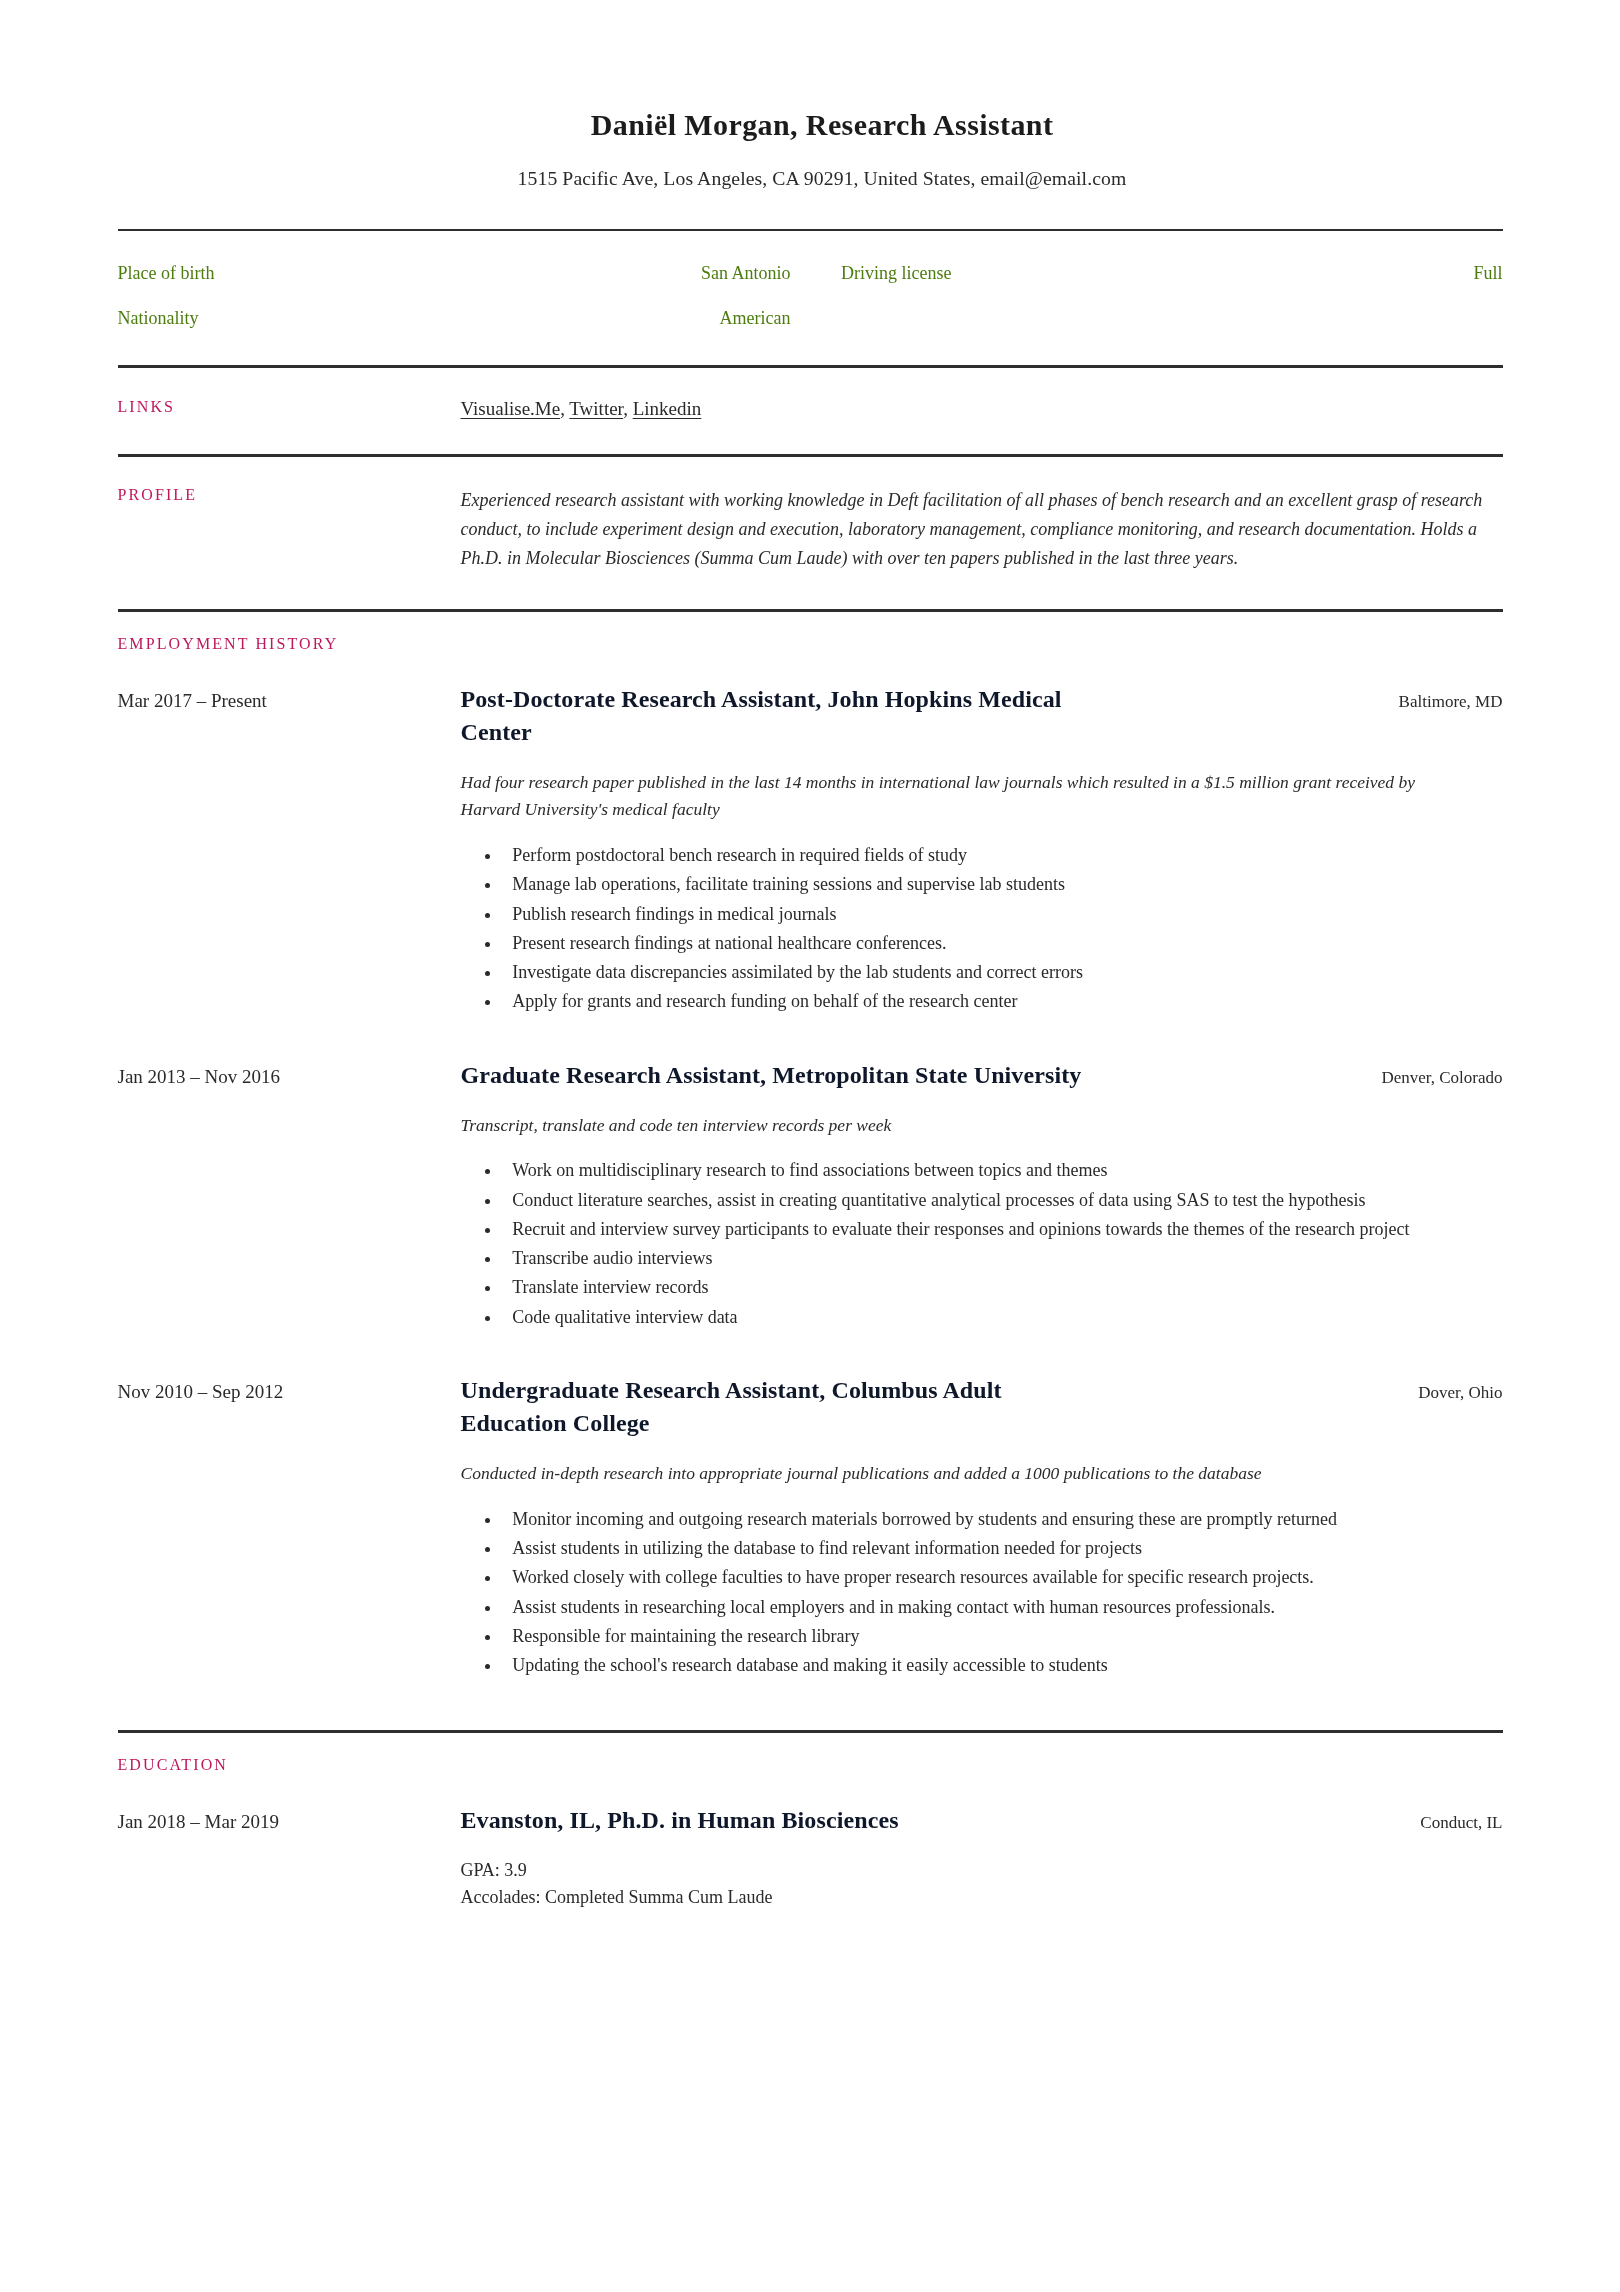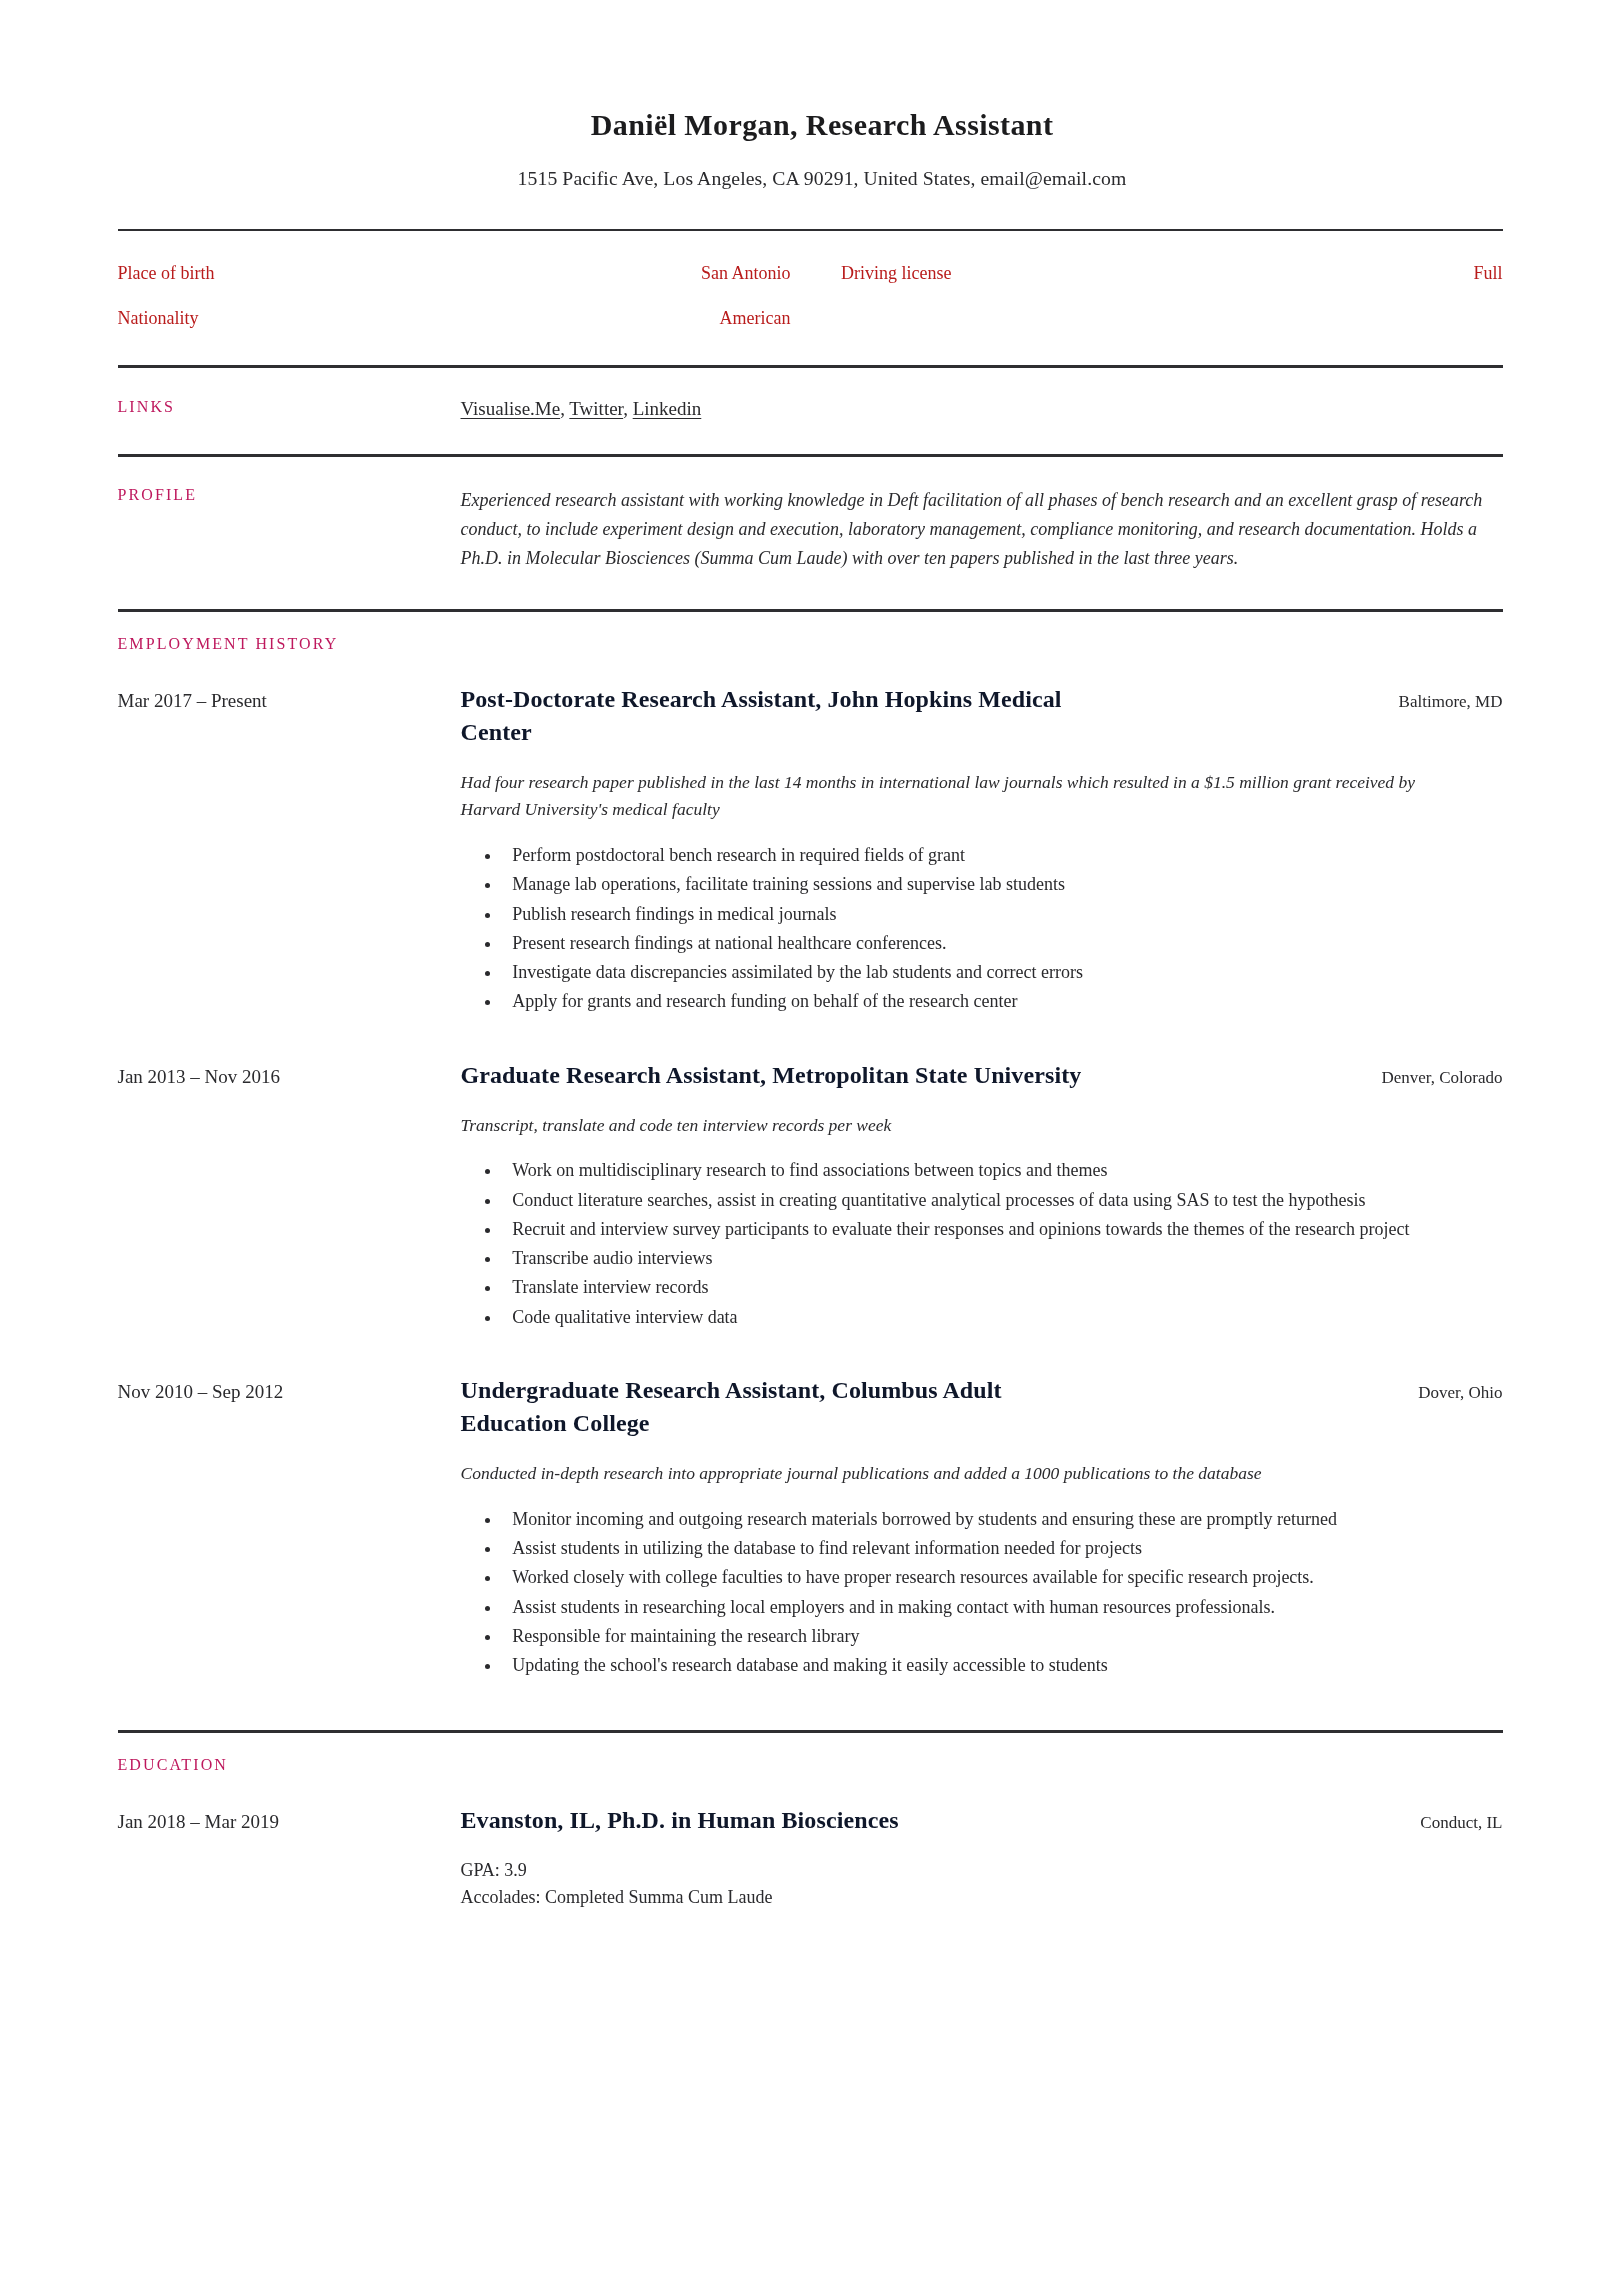--- a/index.html
+++ b/index.html
@@ -85,21 +85,21 @@
   
   .details {
     padding-top: 32px;
     padding-bottom: 36px;
   }
   .detail-row {
     display: flex;
     align-items: baseline;
     margin-bottom: 24px;
     font-size: 18px;
-    color: #b91c1c;
+    color: #4d7c0f;
   }
   .detail-row:last-child { margin-bottom: 0; }
 
   .d-label-1 {
     width: 343px;
     flex: 0 0 343px;
   }
   .d-value-1 {
     width: 330px;
     flex: 0 0 330px;
@@ -289,21 +289,21 @@
 
     <div class="entry">
       <div class="entry-date">Mar 2017 – Present</div>
       <div class="entry-main">
         <div class="entry-title-row">
           <div class="entry-title">Post-Doctorate Research Assistant, John Hopkins Medical Center</div>
           <div class="entry-location">Baltimore, MD</div>
         </div>
         <div class="entry-summary">Had four research paper published in the last 14 months in international law journals which resulted in a $1.5 million grant received by Harvard University's medical faculty</div>
         <ul class="bullets">
-          <li>Perform postdoctoral bench research in required fields of grant</li>
+          <li>Perform postdoctoral bench research in required fields of study</li>
           <li>Manage lab operations, facilitate training sessions and supervise lab students</li>
           <li>Publish research findings in medical journals</li>
           <li>Present research findings at national healthcare conferences.</li>
           <li>Investigate data discrepancies assimilated by the lab students and correct errors</li>
           <li>Apply for grants and research funding on behalf of the research center</li>
         </ul>
       </div>
     </div>
 
     <div class="entry">

